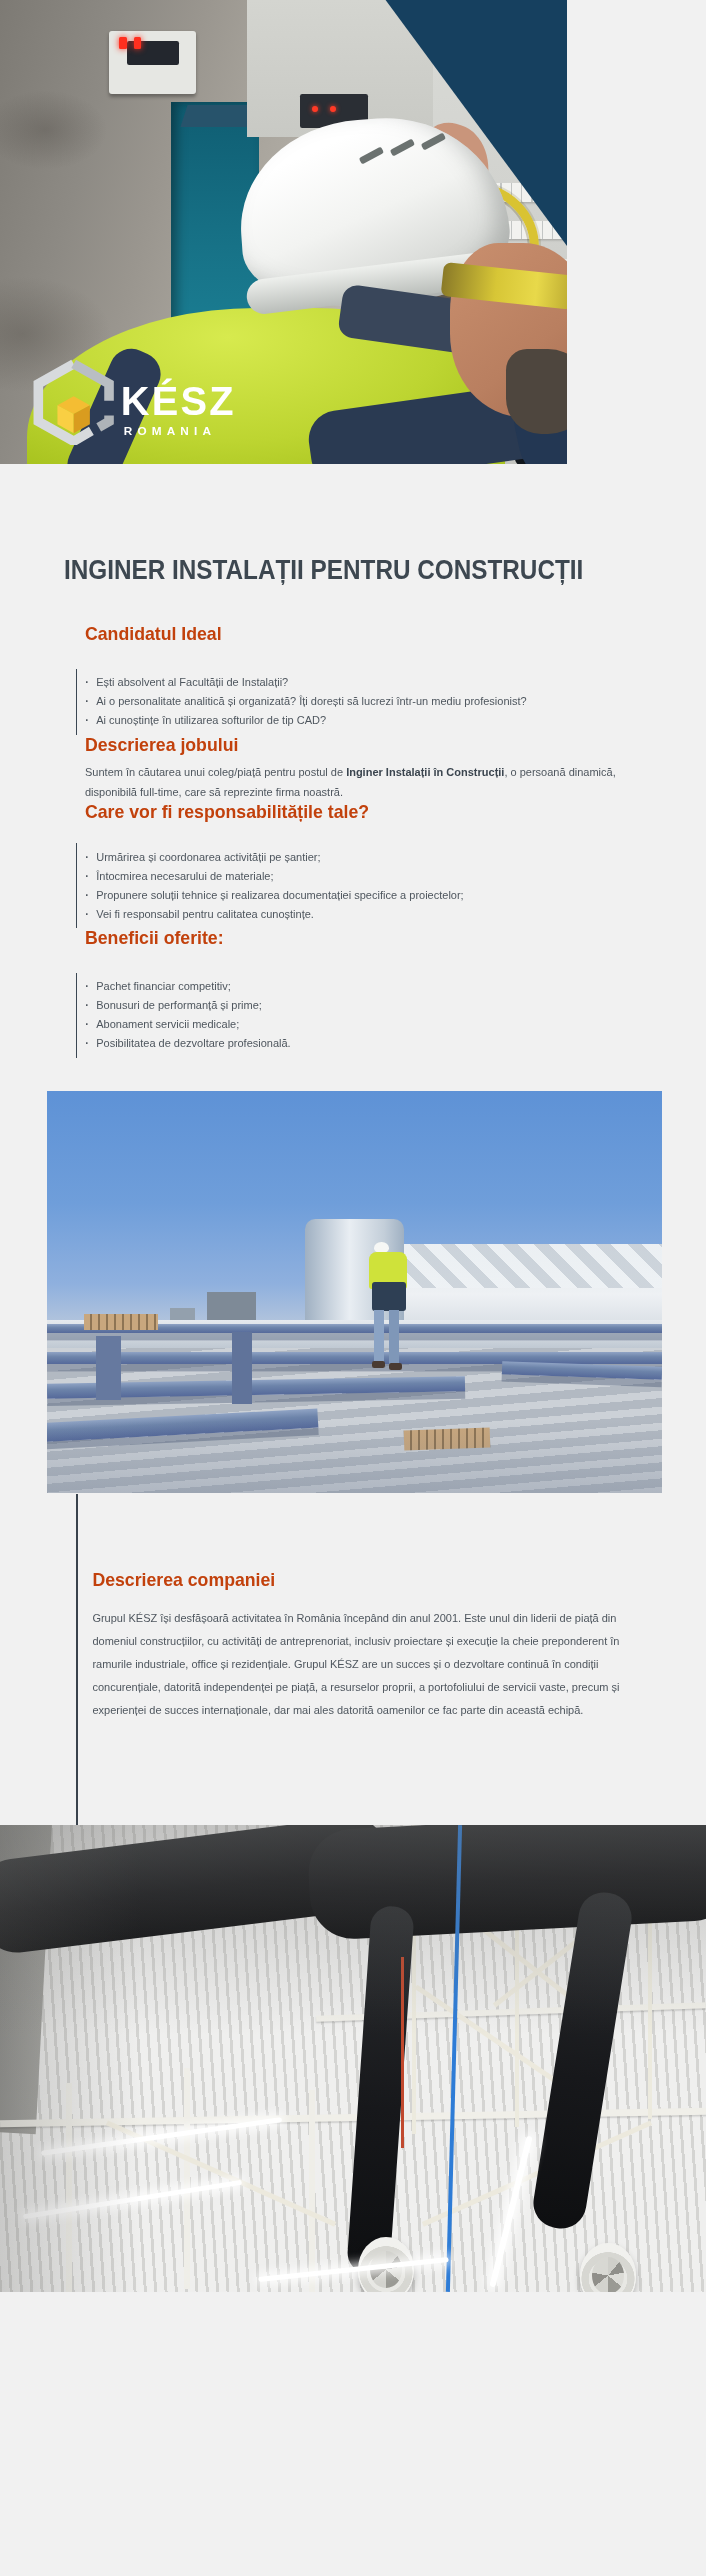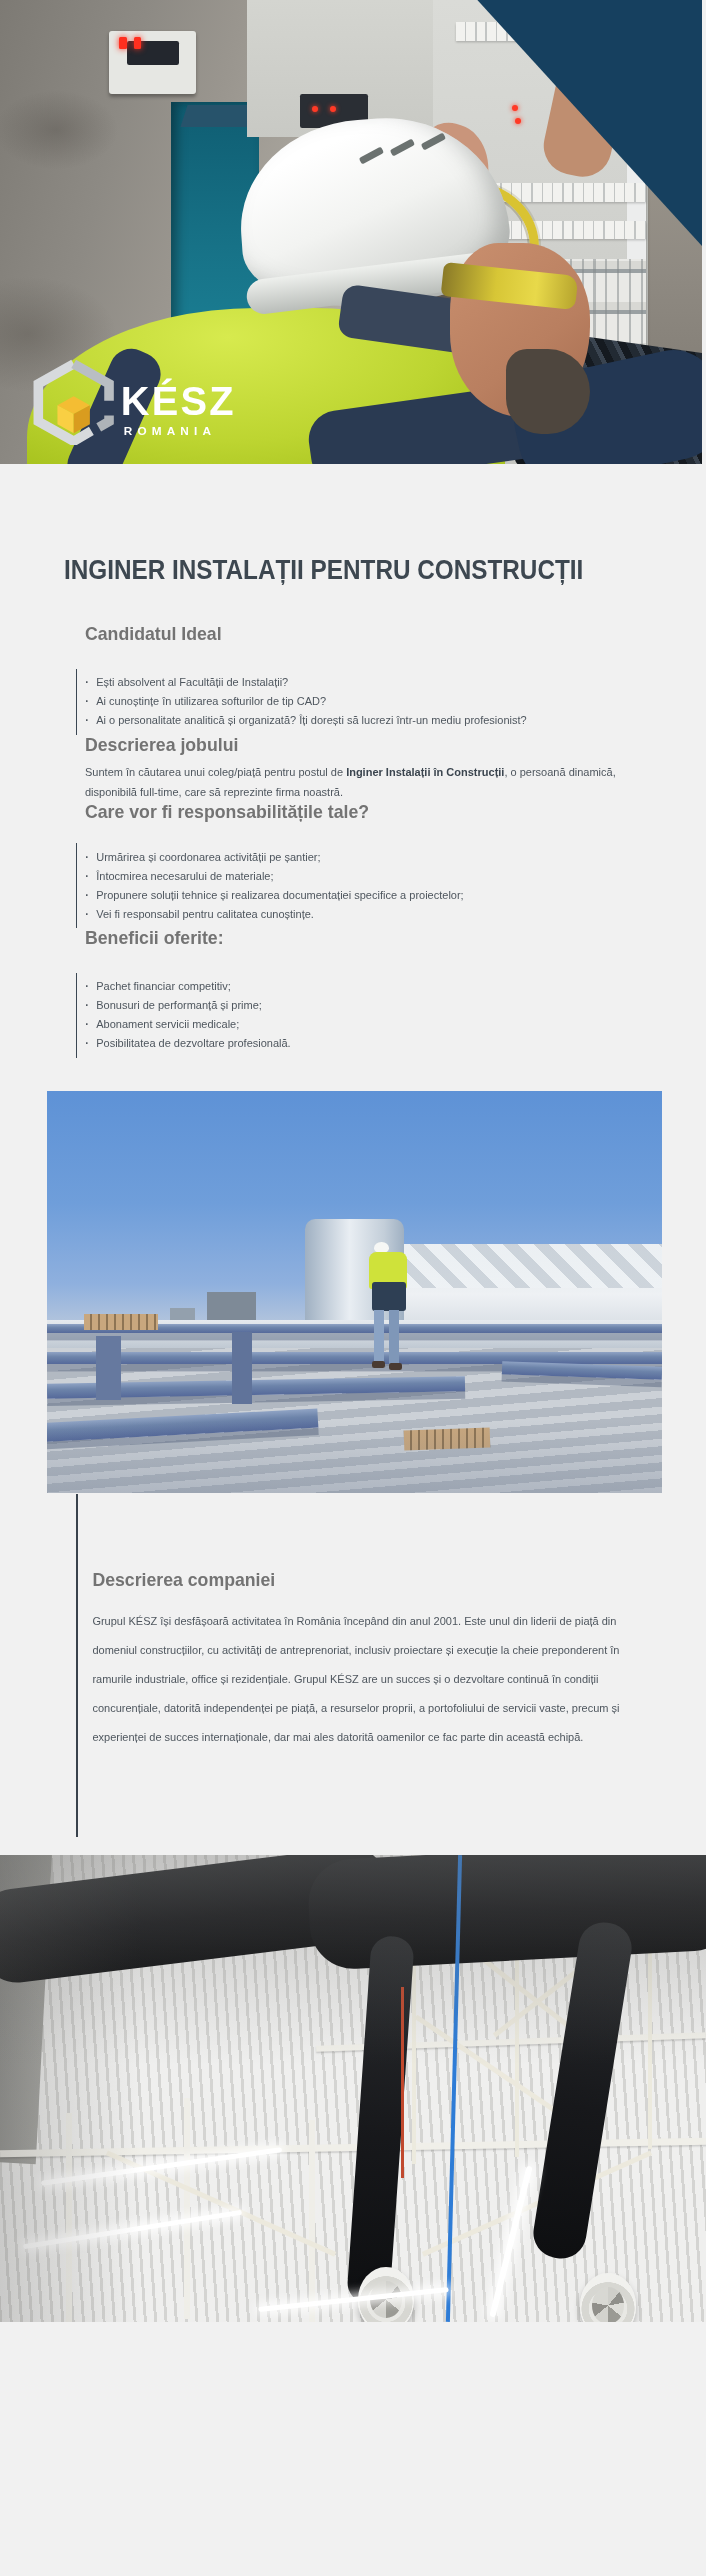--- a/index.html
+++ b/index.html
@@ -4,21 +4,21 @@
 <style>
   * { box-sizing: border-box; }
   html,body { margin:0; padding:0; }
   body {
     width:707px; height:2576px; position:relative; overflow:hidden;
     background:#f1f1f1;
     font-family:"Liberation Sans", sans-serif;
     color:#4e565e;
   }
   
-  .hero { position:relative; width:702px; height:464px; overflow:hidden;
+  .hero { position:relative; width:567px; height:464px; overflow:hidden;
     background:linear-gradient(105deg,#7d7a74 0%,#8d8a84 18%,#9a968f 30%,#a8a49c 42%,#b5b1a9 55%,#c2bfb8 70%,#a79f95 100%); }
   .hero div { position:absolute; }
   .wall-texture { inset:0;
     background:
       radial-gradient(103px 66px at 8% 28%, rgba(60,55,50,.28), transparent 60%),
       radial-gradient(147px 96px at 4% 72%, rgba(70,65,58,.32), transparent 60%),
       radial-gradient(125px 81px at 92% 82%, rgba(88,84,76,.38), transparent 60%),
       radial-gradient(162px 110px at 98% 48%, rgba(120,115,105,.32), transparent 60%); }
   .teal-cabinet { left:171px; top:102px; width:88px; height:362px;
     background:linear-gradient(180deg,#0f5d72,#177287 40%,#1b8095 70%,#15687c);
@@ -76,21 +76,21 @@
   .beard { left:506px; top:349px; width:84px; height:85px; background:#4e463e; border-radius:30% 60% 60% 50%; }
   .glasses { left:442px; top:269px; width:135px; height:34px;
     background:linear-gradient(90deg,#8a7a28,#d7c636 40%,#e8d94a 70%,#b7a52e);
     border-radius:7.4px 13.2px 10.3px 7.4px; transform:rotate(6deg); }
   .corner-triangle { inset:0; background:#16405f; clip-path:polygon(68% 0, 100% 0, 100% 53%); }
   .logo { left:28px; top:358px; width:221px; height:87px; }
   
   .content { padding:0 85px; }
   h1.page-title { margin:0 0 0 -20.6px; padding-top:91px; font-size:27px; font-weight:bold; color:#3d4750;
     letter-spacing:0; transform:scaleX(.9); transform-origin:left; white-space:nowrap; }
-  h2.sec { margin:0; font-size:17.7px; font-weight:bold; color:#737373; }
+  h2.sec { margin:0; font-size:17.7px; font-weight:bold; color:#c2410c; }
   .bullets { margin:24px 0 0 -8.8px; padding:4.4px 0; list-style:none; border-left:1.5px solid #3b4753; }
   .bullets li { position:relative; padding-left:19px; font-size:11px; line-height:19px; color:#4e565e; }
   .bullets li::before { content:"·"; position:absolute; left:8px; top:0; font-weight:bold; color:#4e565e; }
   .cta-h { margin-top:34px; font-size:17.7px; font-weight:bold; color:#39434d; line-height:26.5px; }
   .cta-body { margin-top:2.9px; font-size:14px; line-height:20.6px; color:#47505a; }
   .para { margin:5.9px 0 0; font-size:11px; line-height:20px; color:#4e565e; }
   .para b { color:#3b454f; }
   .mt-job { margin-top:52px; } .mt-resp { margin-top:47px; } .mt-ben { margin-top:50px; }
   
   .photo-mid { position:relative; margin:33px 0 0 -38px; width:615px; height:402px; overflow:hidden; }
@@ -125,21 +125,21 @@
   .person-helmet { left:53.2%; top:37.5%; width:14.7px; height:11.8px; background:#f6f7f5; border-radius:50% 50% 40% 40%; }
   .person-torso { left:52.4%; top:40%; width:38px; height:37px; background:#cfe23a; border-radius:7.4px 7.4px 2.9px 2.9px; }
   .person-vest { left:52.8%; top:47.5%; width:34px; height:29px; background:#2e3f54; border-radius:2.9px; }
   .person-leg1 { left:53.2%; top:54.5%; width:10.3px; height:53px; background:#8ba3c4; }
   .person-leg2 { left:55.6%; top:54.5%; width:10.3px; height:54px; background:#7f97b8; }
   .person-boot1 { left:52.8%; top:67.2%; width:13.2px; height:7.4px; background:#4a3b32; border-radius:2.2px; }
   .person-boot2 { left:55.6%; top:67.6%; width:13.2px; height:7.4px; background:#4a3b32; border-radius:2.2px; }
   
   .company { position:relative; padding:77px 0 0 7.4px; }
   .connector { position:absolute; left:-8.8px; top:1.5px; width:2.2px; height:343px; background:#39424c; }
-  .company .para { margin-top:16px; line-height:29px; }
+  .company .para { margin-top:16px; line-height:23px; }
   
   .photo-bottom { position:relative; margin-top:103px; width:707px; height:467px; overflow:hidden; background:#e8e8e6; }
   .photo-bottom div { position:absolute; }
   .pb-deck { inset:-44px; background:repeating-linear-gradient(90deg,#efefee 0 7.4px,#d4d4d2 7.4px 10.3px); transform:rotate(-4deg); }
   .pb-shade { inset:0; background:linear-gradient(180deg,rgba(110,110,108,.35),rgba(0,0,0,0) 45%),linear-gradient(90deg,rgba(90,90,88,.25),transparent 20%); }
   .col-left { left:-10.3px; top:-7.4px; width:54px; height:316px; background:linear-gradient(90deg,#8f8f8c,#a5a5a1); transform:rotate(3deg); }
   .duct { background:linear-gradient(180deg,#2b2d30,#17181b 55%,#0e0f11); }
   .duct-a { left:-22px; top:13.2px; width:412px; height:94px; border-radius:37px; transform:rotate(-7deg); }
   .duct-b { left:309px; top:-4.4px; width:427px; height:110px; border-radius:44px; transform:rotate(-3deg); }
   .duct-v1 { left:359px; top:81px; width:43px; height:368px; border-radius:20.6px; transform:rotate(4deg); } 
@@ -238,22 +238,22 @@
   </div>
 </div>
 
 <div class="content">
 
   <h1 class="page-title">INGINER INSTALAȚII PENTRU CONSTRUCȚII</h1>
 
   <h2 class="sec" style="margin-top:38px;">Candidatul Ideal</h2>
   <ul class="bullets">
     <li>Ești absolvent al Facultății de Instalații?</li>
+    <li>Ai o personalitate analitică și organizată? Îți dorești să lucrezi într-un mediu profesionist?</li>
     <li>Ai cunoștințe în utilizarea softurilor de tip CAD?</li>
-    <li>Ai o personalitate analitică și organizată? Îți dorești să lucrezi într-un mediu profesionist?</li>
   </ul>
 
 
   <h2 class="sec mt-job">Descrierea jobului</h2>
   <p class="para">
     <span>Suntem în căutarea unui coleg/piață pentru postul de </span><b>Inginer Instalații în Construcții</b><span>, o persoană dinamică, disponibilă full-time, care să reprezinte firma noastră.</span>
   </p>
 
   <h2 class="sec mt-resp">Care vor fi responsabilitățile tale?</h2>
   <ul class="bullets" style="margin-top:20.6px;">

